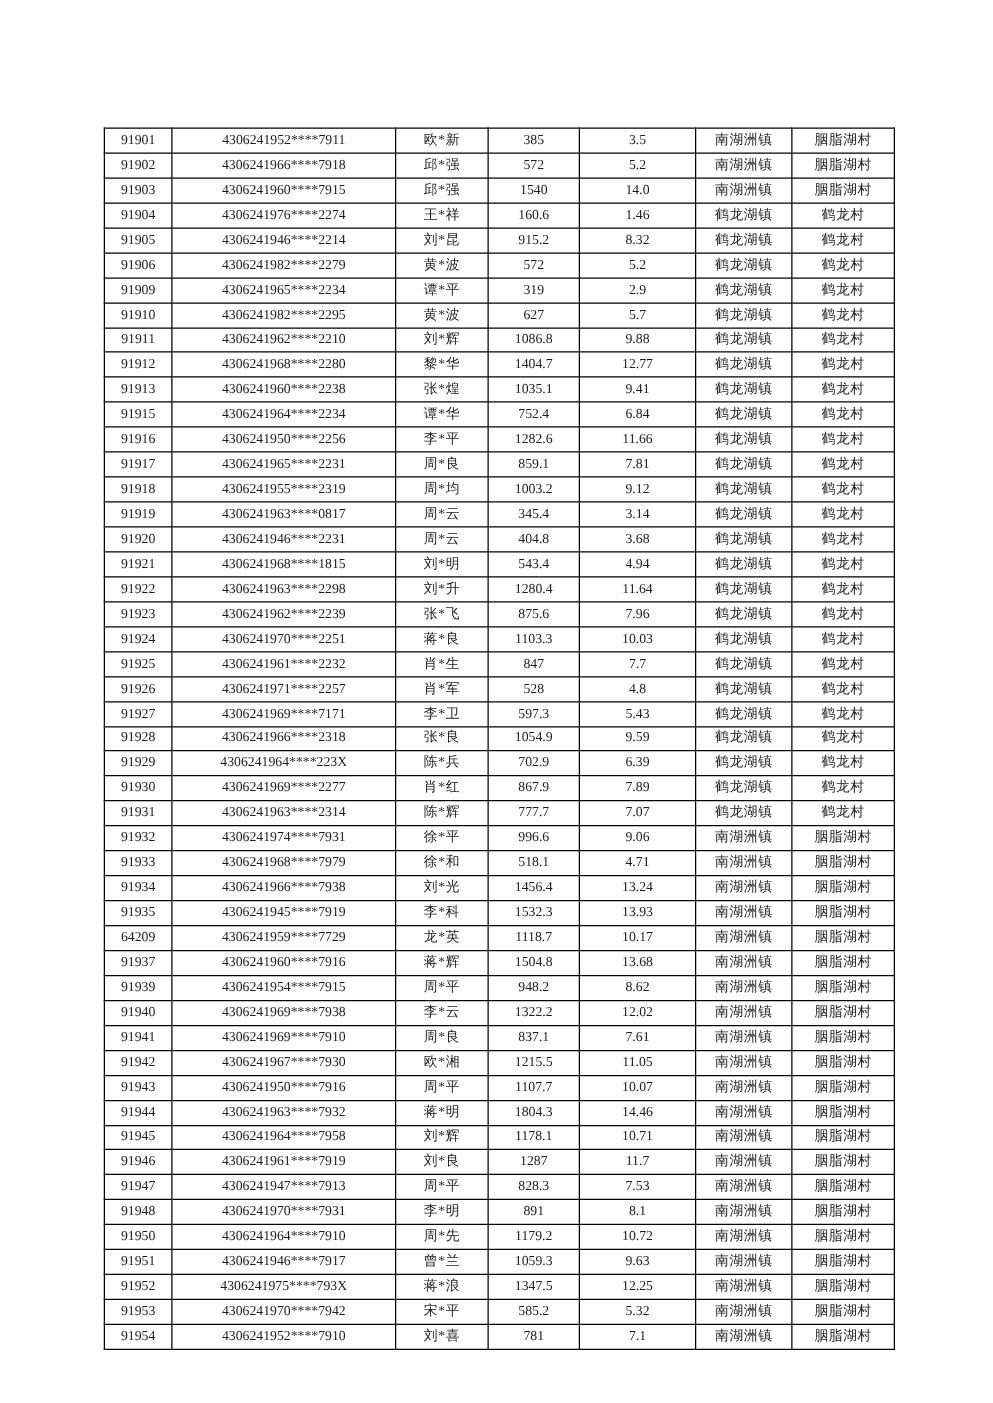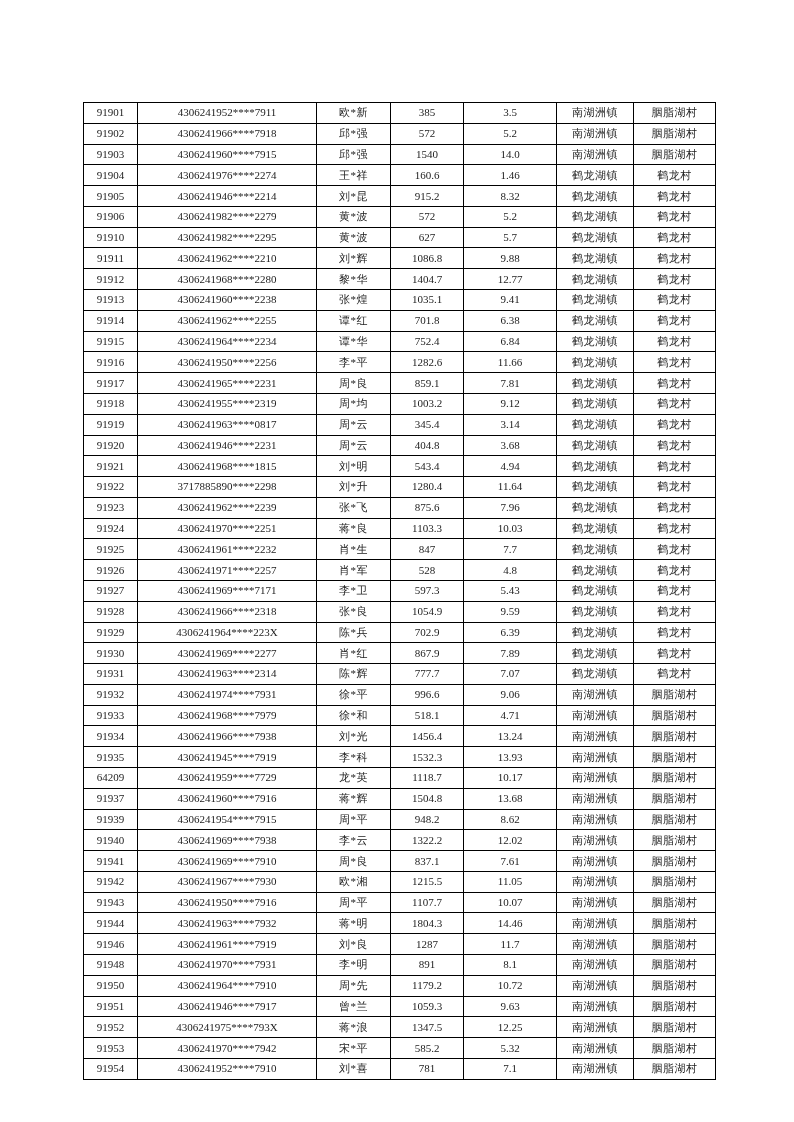--- a/index.html
+++ b/index.html
@@ -111,20 +111,29 @@
       <td class="col-id">4306241982****2279</td>
       <td class="col-name">黄*波</td>
       <td class="col-value1">572</td>
       <td class="col-value2">5.2</td>
       <td class="col-town">鹤龙湖镇</td>
       <td class="col-village">鹤龙村</td>
     </tr>
 
 
 
+    <tr>
+      <td class="col-seq">91909</td>
+      <td class="col-id">4306241965****2234</td>
+      <td class="col-name">谭*平</td>
+      <td class="col-value1">319</td>
+      <td class="col-value2">2.9</td>
+      <td class="col-town">鹤龙湖镇</td>
+      <td class="col-village">鹤龙村</td>
+    </tr>
 
     <tr>
       <td class="col-seq">91910</td>
       <td class="col-id">4306241982****2295</td>
       <td class="col-name">黄*波</td>
       <td class="col-value1">627</td>
       <td class="col-value2">5.7</td>
       <td class="col-town">鹤龙湖镇</td>
       <td class="col-village">鹤龙村</td>
     </tr>
@@ -152,29 +161,20 @@
     <tr>
       <td class="col-seq">91913</td>
       <td class="col-id">4306241960****2238</td>
       <td class="col-name">张*煌</td>
       <td class="col-value1">1035.1</td>
       <td class="col-value2">9.41</td>
       <td class="col-town">鹤龙湖镇</td>
       <td class="col-village">鹤龙村</td>
     </tr>
 
-    <tr>
-      <td class="col-seq">91914</td>
-      <td class="col-id">4306241962****2255</td>
-      <td class="col-name">谭*红</td>
-      <td class="col-value1">701.8</td>
-      <td class="col-value2">6.38</td>
-      <td class="col-town">鹤龙湖镇</td>
-      <td class="col-village">鹤龙村</td>
-    </tr>
 
     <tr>
       <td class="col-seq">91915</td>
       <td class="col-id">4306241964****2234</td>
       <td class="col-name">谭*华</td>
       <td class="col-value1">752.4</td>
       <td class="col-value2">6.84</td>
       <td class="col-town">鹤龙湖镇</td>
       <td class="col-village">鹤龙村</td>
     </tr>
@@ -234,21 +234,21 @@
       <td class="col-id">4306241968****1815</td>
       <td class="col-name">刘*明</td>
       <td class="col-value1">543.4</td>
       <td class="col-value2">4.94</td>
       <td class="col-town">鹤龙湖镇</td>
       <td class="col-village">鹤龙村</td>
     </tr>
 
     <tr>
       <td class="col-seq">91922</td>
-      <td class="col-id">3717885890****2298</td>
+      <td class="col-id">4306241963****2298</td>
       <td class="col-name">刘*升</td>
       <td class="col-value1">1280.4</td>
       <td class="col-value2">11.64</td>
       <td class="col-town">鹤龙湖镇</td>
       <td class="col-village">鹤龙村</td>
     </tr>
 
     <tr>
       <td class="col-seq">91923</td>
       <td class="col-id">4306241962****2239</td>
@@ -453,31 +453,49 @@
     <tr>
       <td class="col-seq">91944</td>
       <td class="col-id">4306241963****7932</td>
       <td class="col-name">蒋*明</td>
       <td class="col-value1">1804.3</td>
       <td class="col-value2">14.46</td>
       <td class="col-town">南湖洲镇</td>
       <td class="col-village">胭脂湖村</td>
     </tr>
 
+    <tr>
+      <td class="col-seq">91945</td>
+      <td class="col-id">4306241964****7958</td>
+      <td class="col-name">刘*辉</td>
+      <td class="col-value1">1178.1</td>
+      <td class="col-value2">10.71</td>
+      <td class="col-town">南湖洲镇</td>
+      <td class="col-village">胭脂湖村</td>
+    </tr>
 
     <tr>
       <td class="col-seq">91946</td>
       <td class="col-id">4306241961****7919</td>
       <td class="col-name">刘*良</td>
       <td class="col-value1">1287</td>
       <td class="col-value2">11.7</td>
       <td class="col-town">南湖洲镇</td>
       <td class="col-village">胭脂湖村</td>
     </tr>
 
+    <tr>
+      <td class="col-seq">91947</td>
+      <td class="col-id">4306241947****7913</td>
+      <td class="col-name">周*平</td>
+      <td class="col-value1">828.3</td>
+      <td class="col-value2">7.53</td>
+      <td class="col-town">南湖洲镇</td>
+      <td class="col-village">胭脂湖村</td>
+    </tr>
 
     <tr>
       <td class="col-seq">91948</td>
       <td class="col-id">4306241970****7931</td>
       <td class="col-name">李*明</td>
       <td class="col-value1">891</td>
       <td class="col-value2">8.1</td>
       <td class="col-town">南湖洲镇</td>
       <td class="col-village">胭脂湖村</td>
     </tr>

